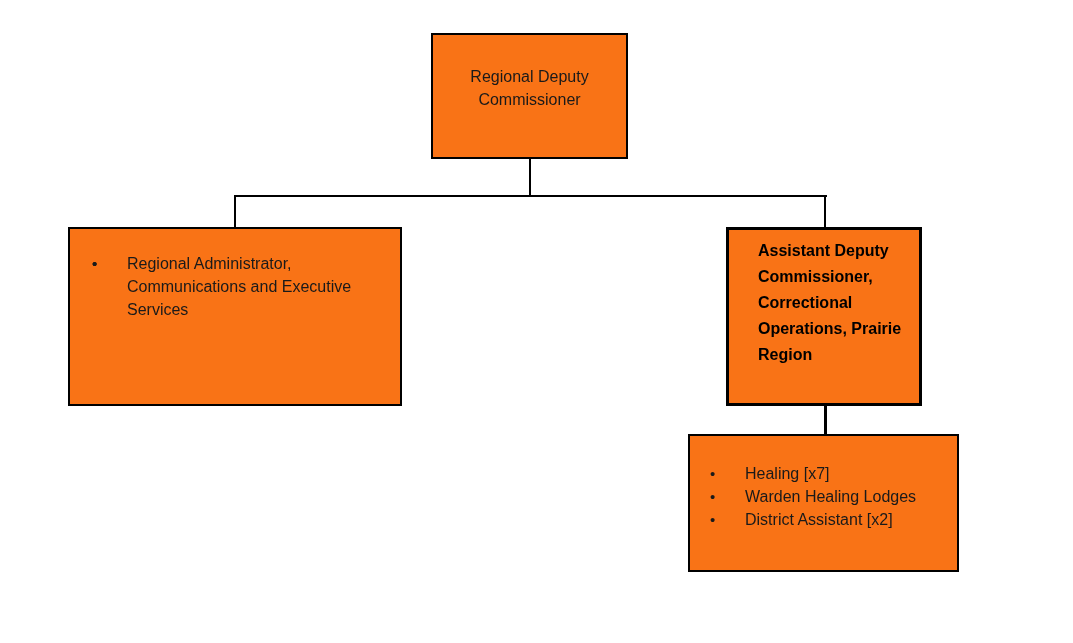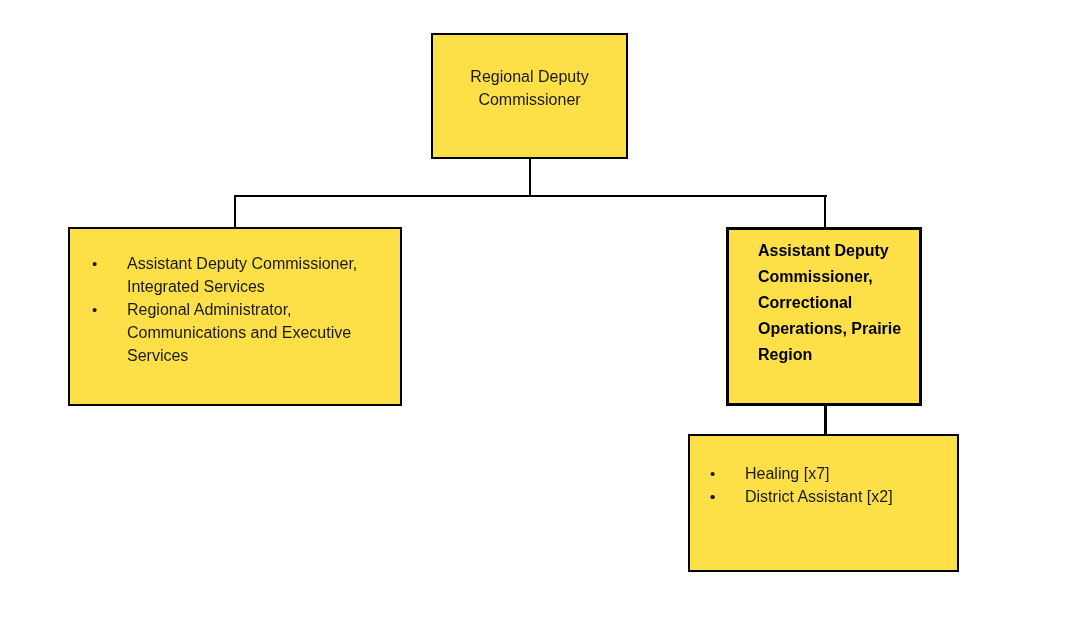--- a/index.html
+++ b/index.html
@@ -17,21 +17,21 @@
     width: 1073px;
     height: 643px;
     background: #ffffff;
     overflow: hidden;
   }
 
   
   .node-box {
     position: absolute;
     box-sizing: border-box;
-    background: #fde047;
+    background: #f97316;
     border: 2px solid #000000;
   }
   .node-box.thick {
     border-width: 3px;
   }
 
   .node-title {
     font-size: 16px;
     line-height: 23px;
     text-align: center;
@@ -92,21 +92,20 @@
   <div class="line line-h" style="left:234px; top:195px; width:593px;"></div>
 
   <div class="line line-v" style="left:234px; top:195px; height:33px;"></div>
 
   <div class="line line-v" style="left:824px; top:195px; height:33px;"></div>
 
   <div class="node-box" style="left:68px; top:227px; width:334px; height:179px;">
     <ul class="bullet-list" style="position:absolute; left:22px; right:10px; top:23px;">
       <li class="bullet-item">
         <span class="bullet-dot">•</span>
-        <span>Assistant Deputy Commissioner, Integrated Services</span>
       </li>
       <li class="bullet-item">
         <span class="bullet-dot">•</span>
         <span>Regional Administrator, Communications and Executive Services</span>
       </li>
     </ul>
   </div>
 
   <div class="node-box thick" style="left:726px; top:227px; width:196px; height:179px;">
     <div class="node-title bold" style="position:absolute; left:29px; right:10px; top:8px;">Assistant Deputy Commissioner, Correctional Operations, Prairie Region</div>
@@ -115,20 +114,21 @@
   <div class="line line-v thick" style="left:824px; top:406px; height:30px;"></div>
 
   <div class="node-box" style="left:688px; top:434px; width:271px; height:138px;">
     <ul class="bullet-list" style="position:absolute; left:20px; right:10px; top:26px;">
       <li class="bullet-item">
         <span class="bullet-dot">•</span>
         <span>Healing [x7]</span>
       </li>
       <li class="bullet-item">
         <span class="bullet-dot">•</span>
+        <span>Warden Healing Lodges</span>
       </li>
       <li class="bullet-item">
         <span class="bullet-dot">•</span>
         <span>District Assistant [x2]</span>
       </li>
     </ul>
   </div>
 
 </div>
 

